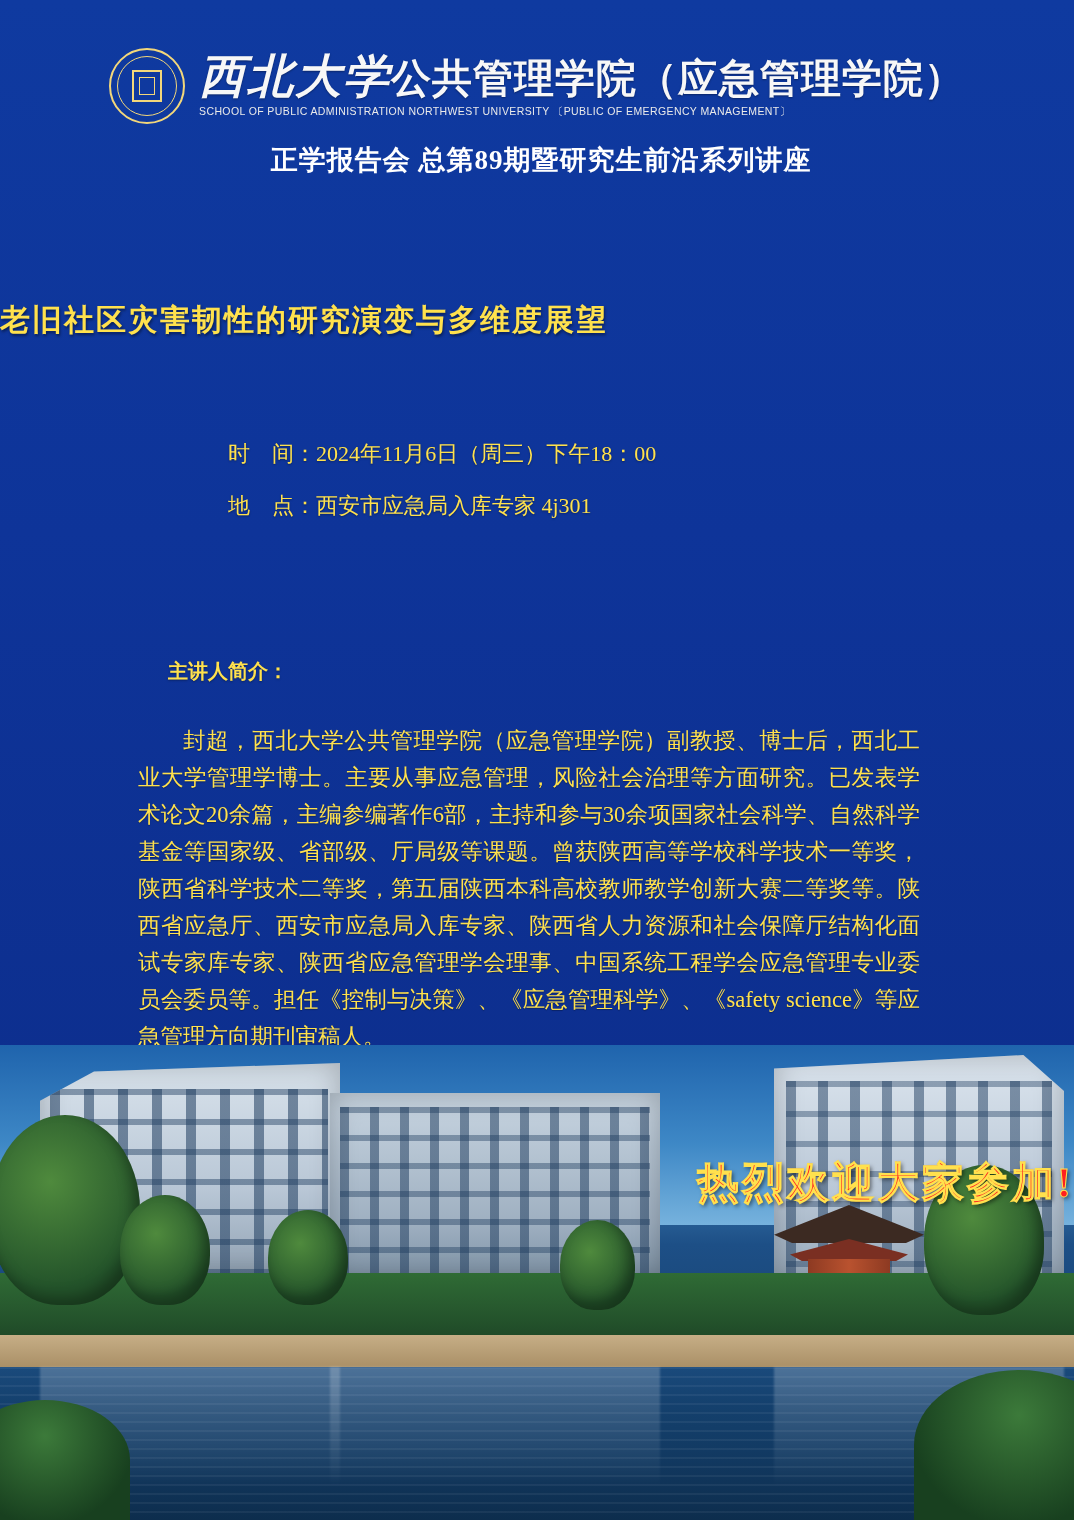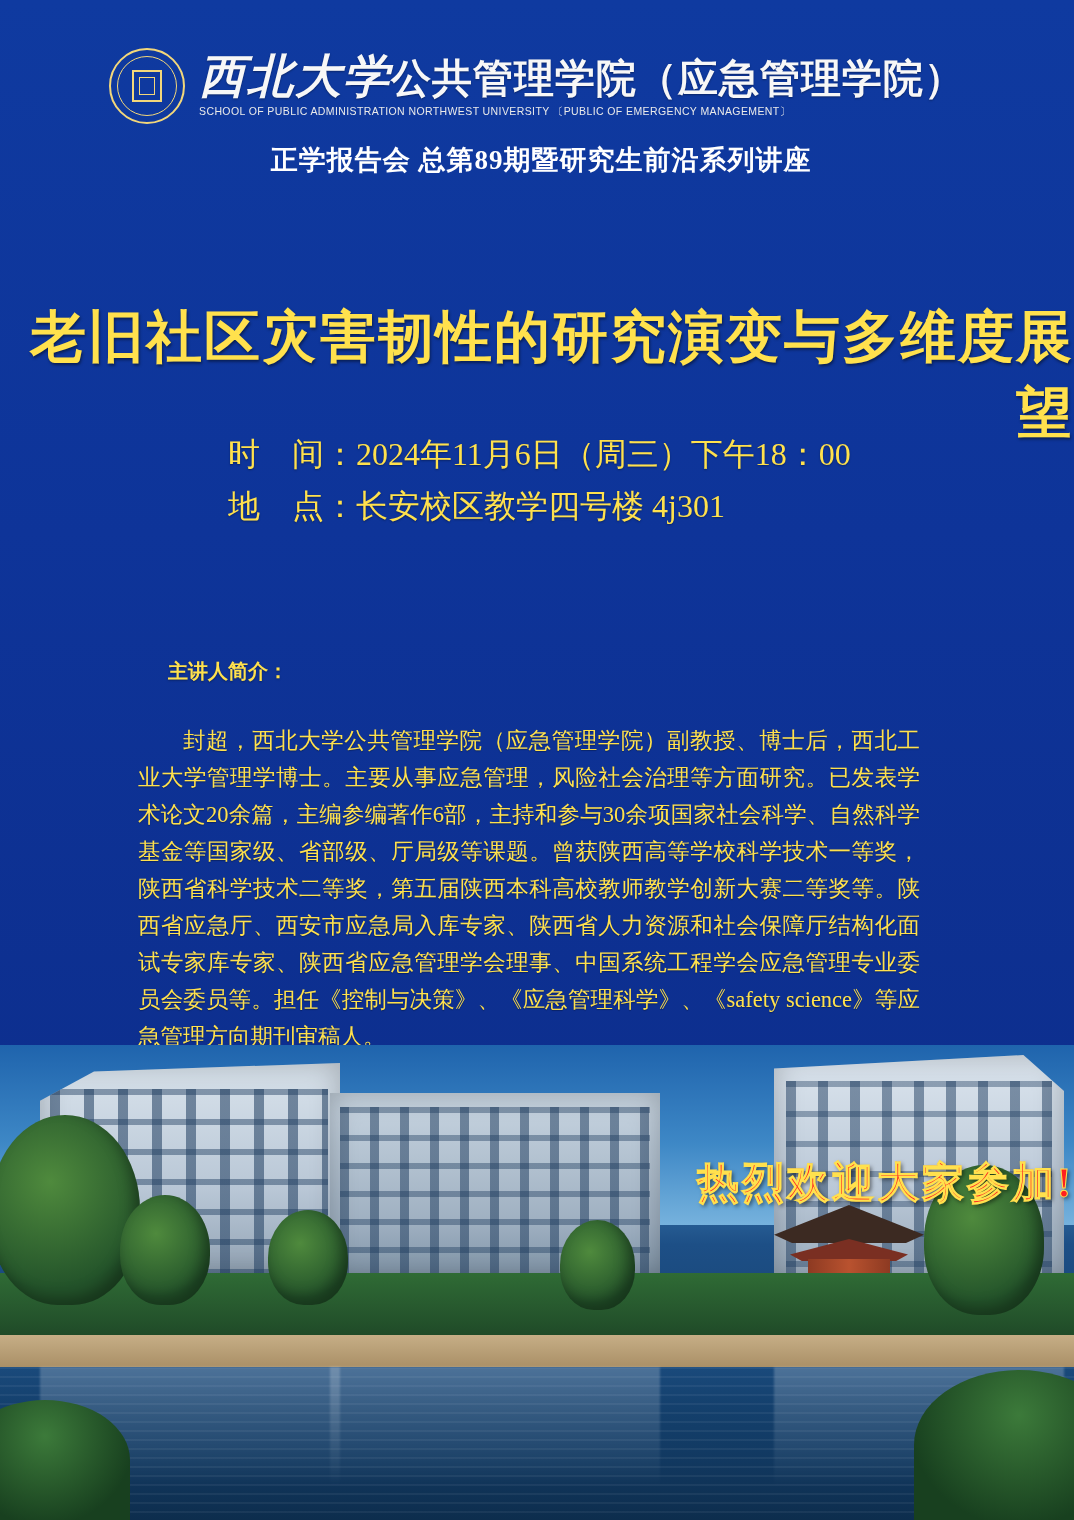--- a/index.html
+++ b/index.html
@@ -106,37 +106,37 @@
     letter-spacing: 1px;
     padding-left: 8px;
   }
 
   
   .title {
     position: absolute;
     top: 300px;
     left: 0;
     right: 0;
-    text-align: right;
-    font-family: "Liberation Serif", serif;
-    font-size: 56px;
+    text-align: left;
+    font-family: "Liberation Serif", serif;
+    font-size: 30px;
     font-weight: 700;
     letter-spacing: 2px;
     color: #ffe14d;
     text-shadow: 1px 2px 3px rgba(0,0,0,.45);
   }
 
   
   .meta {
     position: absolute;
     top: 428px;
     left: 228px;
     color: #ffe14d;
     font-family: "Liberation Serif", serif;
-    font-size: 32px;
+    font-size: 22px;
     line-height: 52px;
     text-shadow: 0 1px 2px rgba(0,0,0,.35);
   }
   .meta div { white-space: nowrap; }
 
   
   .bio-heading {
     position: absolute;
     top: 658px;
     left: 168px;
@@ -350,21 +350,21 @@
         <div class="wm-en">SCHOOL OF PUBLIC ADMINISTRATION NORTHWEST UNIVERSITY  〔PUBLIC OF EMERGENCY MANAGEMENT〕</div>
       </div>
     </div>
     <div class="series-line">正学报告会 总第89期暨研究生前沿系列讲座</div>
   </div>
 
   <div class="title">老旧社区灾害韧性的研究演变与多维度展望</div>
 
   <div class="meta">
     <div>时　间：2024年11月6日（周三）下午18：00</div>
-    <div>地　点：长安校区教学四号楼 4j301</div>
+    <div>地　点：西安市应急局入库专家 4j301</div>
   </div>
 
   <div class="bio-heading">主讲人简介：</div>
   <div class="bio-body">封超，西北大学公共管理学院（应急管理学院）副教授、博士后，西北工业大学管理学博士。主要从事应急管理，风险社会治理等方面研究。已发表学术论文20余篇，主编参编著作6部，主持和参与30余项国家社会科学、自然科学基金等国家级、省部级、厅局级等课题。曾获陕西高等学校科学技术一等奖，陕西省科学技术二等奖，第五届陕西本科高校教师教学创新大赛二等奖等。陕西省应急厅、西安市应急局入库专家、陕西省人力资源和社会保障厅结构化面试专家库专家、陕西省应急管理学会理事、中国系统工程学会应急管理专业委员会委员等。担任《控制与决策》、《应急管理科学》、《safety science》等应急管理方向期刊审稿人。</div>
 
   <div class="photo">
     <div class="sky"></div>
     <div class="bldg-left"></div>
     <div class="bldg-center"></div>
     <div class="bldg-right"></div>

